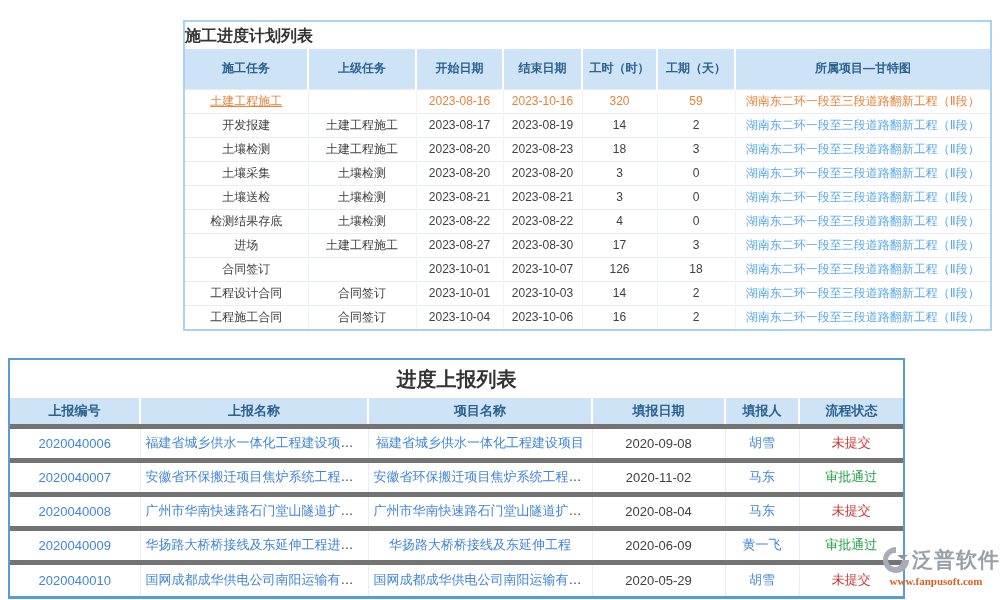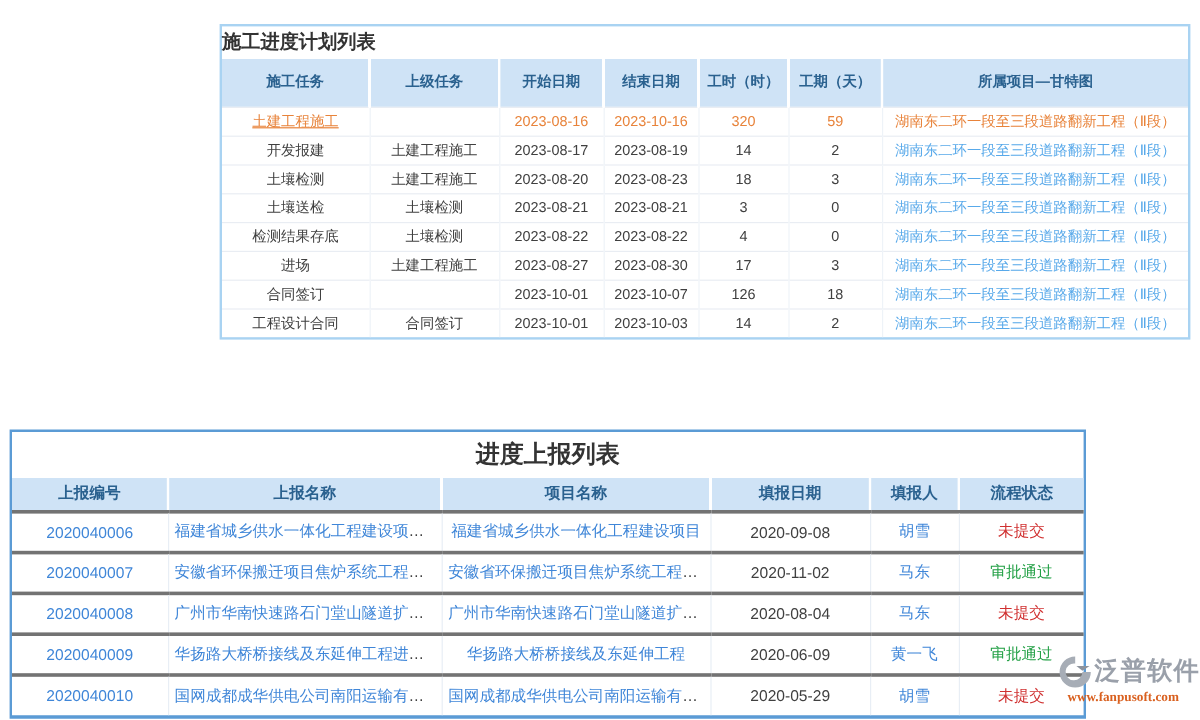--- a/index.html
+++ b/index.html
@@ -50,21 +50,21 @@
     font-size:20px; font-weight:bold; color:#333;
   }
   .report-card th{
     background:var(--hdr-bg); color:var(--hdr-text);
     font-size:13px; font-weight:bold; height:28px;
     border-left:2px solid #fff; padding:0 3px;
   }
   .report-card th:first-child{border-left:none;}
   .report-card td{
     height:34px; font-size:13px; color:var(--row-text);
-    border-top:3px solid #737373; border-left:1px solid #e8eef5; padding:0 5px;
+    border-top:5px solid #737373; border-left:1px solid #e8eef5; padding:0 5px;
   }
   .report-card td:first-child{border-left:none;}
   .report-card .lnk{color:var(--link-blue); cursor:pointer;}
   .report-card .reporter{color:var(--link-blue);}
   .st-pending{color:var(--red);}
   .st-approved{color:var(--green);}
 
   
   .watermark{
     position:absolute; left:872px; top:546px; width:128px; height:52px;
@@ -127,20 +127,29 @@
         <tr>
           <td><span class="task-lnk">土壤检测</span></td>
           <td><span class="">土建工程施工</span></td>
           <td><span class="">2023-08-20</span></td>
           <td><span class="">2023-08-23</span></td>
           <td><span class="">18</span></td>
           <td><span class="">3</span></td>
           <td><span class="proj-lnk lnk">湖南东二环一段至三段道路翻新工程（Ⅱ段）</span></td>
         </tr>
         <tr>
+          <td><span class="task-lnk">土壤采集</span></td>
+          <td><span class="">土壤检测</span></td>
+          <td><span class="">2023-08-20</span></td>
+          <td><span class="">2023-08-20</span></td>
+          <td><span class="">3</span></td>
+          <td><span class="">0</span></td>
+          <td><span class="proj-lnk lnk">湖南东二环一段至三段道路翻新工程（Ⅱ段）</span></td>
+        </tr>
+        <tr>
           <td><span class="task-lnk">土壤送检</span></td>
           <td><span class="">土壤检测</span></td>
           <td><span class="">2023-08-21</span></td>
           <td><span class="">2023-08-21</span></td>
           <td><span class="">3</span></td>
           <td><span class="">0</span></td>
           <td><span class="proj-lnk lnk">湖南东二环一段至三段道路翻新工程（Ⅱ段）</span></td>
         </tr>
         <tr>
           <td><span class="task-lnk">检测结果存底</span></td>
@@ -168,20 +177,29 @@
           <td><span class="">126</span></td>
           <td><span class="">18</span></td>
           <td><span class="proj-lnk lnk">湖南东二环一段至三段道路翻新工程（Ⅱ段）</span></td>
         </tr>
         <tr>
           <td><span class="task-lnk">工程设计合同</span></td>
           <td><span class="">合同签订</span></td>
           <td><span class="">2023-10-01</span></td>
           <td><span class="">2023-10-03</span></td>
           <td><span class="">14</span></td>
+          <td><span class="">2</span></td>
+          <td><span class="proj-lnk lnk">湖南东二环一段至三段道路翻新工程（Ⅱ段）</span></td>
+        </tr>
+        <tr>
+          <td><span class="task-lnk">工程施工合同</span></td>
+          <td><span class="">合同签订</span></td>
+          <td><span class="">2023-10-04</span></td>
+          <td><span class="">2023-10-06</span></td>
+          <td><span class="">16</span></td>
           <td><span class="">2</span></td>
           <td><span class="proj-lnk lnk">湖南东二环一段至三段道路翻新工程（Ⅱ段）</span></td>
         </tr>
       </tbody>
   </table>
 </section>
 
 <section class="report-card">
   <div class="tbl-title">进度上报列表</div>
   <table>

